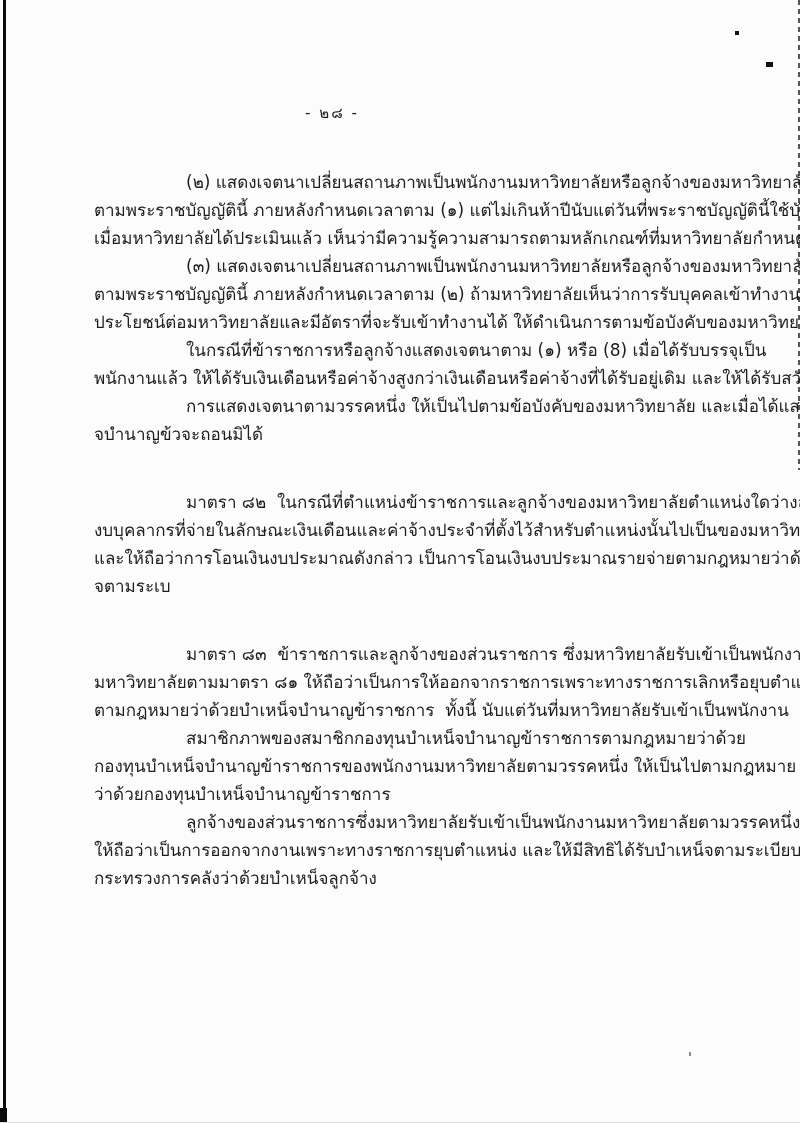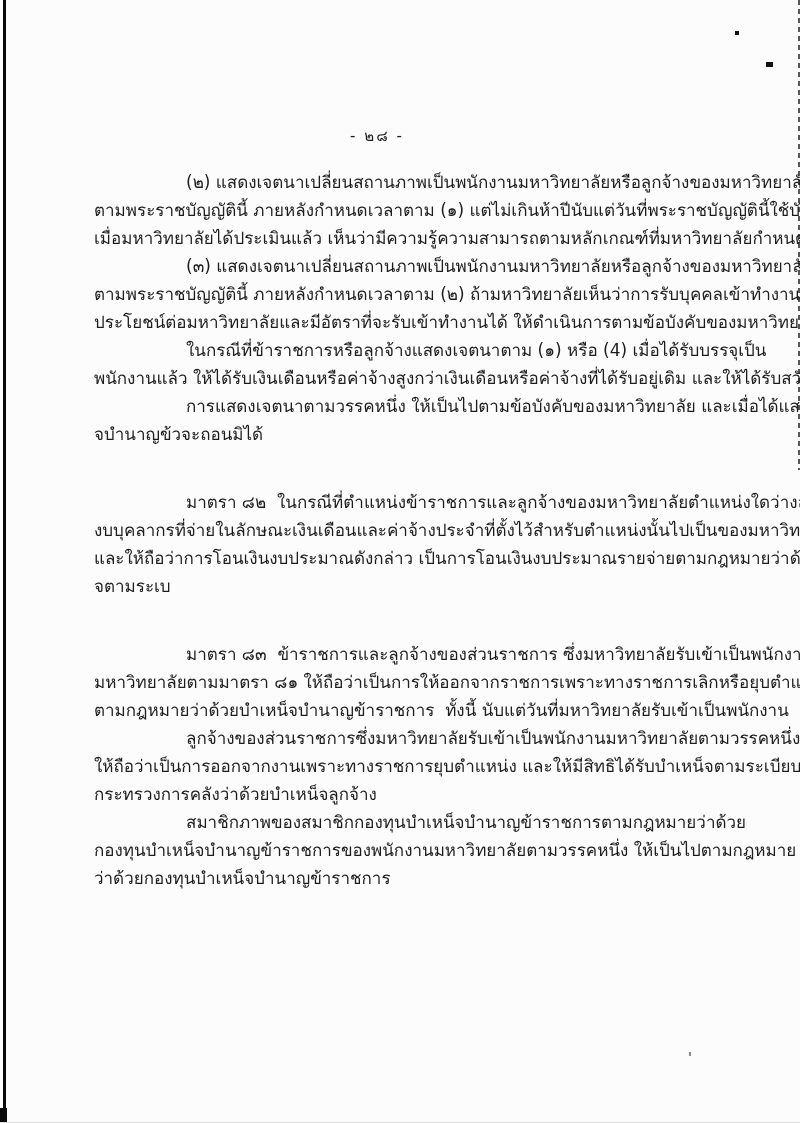--- a/index.html
+++ b/index.html
@@ -9,28 +9,27 @@
   body {
     width: 800px;
     height: 1123px;
     position: relative;
     overflow: hidden;
     background: var(--paper, #fcfcfc);
     font-family: "DejaVu Sans", sans-serif;
   }
   .page-number {
     position: absolute;
-    top: 124px;
+    top: 101px;
     left: 0;
     width: 664px;
     text-align: center;
     font-size: 15px;
     letter-spacing: 2px;
     color: var(--ink, #1d1d1d);
-    padding-left: 45px;
   }
   .text-body {
     position: absolute;
     left: 94px;
     top: 168px;
     width: 660px;
   }
   .paragraph { margin: 0; }
   .paragraph.gap-before { margin-top: 40px; }
   .line {
@@ -106,41 +105,41 @@
       <div class="line indent">(๒) แสดงเจตนาเปลี่ยนสถานภาพเป็นพนักงานมหาวิทยาลัยหรือลูกจ้างของมหาวิทยาลัย</div>
       <div class="line">ตามพระราชบัญญัตินี้ ภายหลังกำหนดเวลาตาม (๑) แต่ไม่เกินห้าปีนับแต่วันที่พระราชบัญญัตินี้ใช้บังคับ</div>
       <div class="line">เมื่อมหาวิทยาลัยได้ประเมินแล้ว เห็นว่ามีความรู้ความสามารถตามหลักเกณฑ์ที่มหาวิทยาลัยกำหนด</div>
     </div>
     <div class="paragraph">
       <div class="line indent">(๓) แสดงเจตนาเปลี่ยนสถานภาพเป็นพนักงานมหาวิทยาลัยหรือลูกจ้างของมหาวิทยาลัย</div>
       <div class="line">ตามพระราชบัญญัตินี้ ภายหลังกำหนดเวลาตาม (๒) ถ้ามหาวิทยาลัยเห็นว่าการรับบุคคลเข้าทำงานจะเป็น</div>
       <div class="line">ประโยชน์ต่อมหาวิทยาลัยและมีอัตราที่จะรับเข้าทำงานได้ ให้ดำเนินการตามข้อบังคับของมหาวิทยาลัย</div>
     </div>
     <div class="paragraph">
-      <div class="line indent">ในกรณีที่ข้าราชการหรือลูกจ้างแสดงเจตนาตาม (๑) หรือ (4) เมื่อได้รับบรรจุเป็น</div>
+      <div class="line indent">ในกรณีที่ข้าราชการหรือลูกจ้างแสดงเจตนาตาม (๑) หรือ (8) เมื่อได้รับบรรจุเป็น</div>
       <div class="line">พนักงานแล้ว ให้ได้รับเงินเดือนหรือค่าจ้างสูงกว่าเงินเดือนหรือค่าจ้างที่ได้รับอยู่เดิม และให้ได้รับสวัสดิการ</div>
     </div>
     <div class="paragraph">
       <div class="line indent">การแสดงเจตนาตามวรรคหนึ่ง ให้เป็นไปตามข้อบังคับของมหาวิทยาลัย และเมื่อได้แสดง</div>
       <div class="line">จบำนาญข้วจะถอนมิได้</div>
     </div>
     <div class="paragraph gap-before">
       <div class="line indent">มาตรา ๘๒  ในกรณีที่ตำแหน่งข้าราชการและลูกจ้างของมหาวิทยาลัยตำแหน่งใดว่างลง</div>
       <div class="line">งบบุคลากรที่จ่ายในลักษณะเงินเดือนและค่าจ้างประจำที่ตั้งไว้สำหรับตำแหน่งนั้นไปเป็นของมหาวิทยาลัย</div>
       <div class="line">และให้ถือว่าการโอนเงินงบประมาณดังกล่าว เป็นการโอนเงินงบประมาณรายจ่ายตามกฎหมายว่าด้วยวิธีการ</div>
       <div class="line">จตามระเบ</div>
     </div>
     <div class="paragraph gap-before">
       <div class="line indent">มาตรา ๘๓  ข้าราชการและลูกจ้างของส่วนราชการ ซึ่งมหาวิทยาลัยรับเข้าเป็นพนักงาน</div>
       <div class="line">มหาวิทยาลัยตามมาตรา ๘๑ ให้ถือว่าเป็นการให้ออกจากราชการเพราะทางราชการเลิกหรือยุบตำแหน่ง</div>
       <div class="line">ตามกฎหมายว่าด้วยบำเหน็จบำนาญข้าราชการ  ทั้งนี้ นับแต่วันที่มหาวิทยาลัยรับเข้าเป็นพนักงาน</div>
     </div>
     <div class="paragraph">
+      <div class="line indent">สมาชิกภาพของสมาชิกกองทุนบำเหน็จบำนาญข้าราชการตามกฎหมายว่าด้วย</div>
+      <div class="line">กองทุนบำเหน็จบำนาญข้าราชการของพนักงานมหาวิทยาลัยตามวรรคหนึ่ง ให้เป็นไปตามกฎหมาย</div>
+      <div class="line">ว่าด้วยกองทุนบำเหน็จบำนาญข้าราชการ</div>
+    </div>
+    <div class="paragraph">
       <div class="line indent">ลูกจ้างของส่วนราชการซึ่งมหาวิทยาลัยรับเข้าเป็นพนักงานมหาวิทยาลัยตามวรรคหนึ่ง</div>
       <div class="line">ให้ถือว่าเป็นการออกจากงานเพราะทางราชการยุบตำแหน่ง และให้มีสิทธิได้รับบำเหน็จตามระเบียบ</div>
       <div class="line">กระทรวงการคลังว่าด้วยบำเหน็จลูกจ้าง</div>
     </div>
-    <div class="paragraph">
-      <div class="line indent">สมาชิกภาพของสมาชิกกองทุนบำเหน็จบำนาญข้าราชการตามกฎหมายว่าด้วย</div>
-      <div class="line">กองทุนบำเหน็จบำนาญข้าราชการของพนักงานมหาวิทยาลัยตามวรรคหนึ่ง ให้เป็นไปตามกฎหมาย</div>
-      <div class="line">ว่าด้วยกองทุนบำเหน็จบำนาญข้าราชการ</div>
-    </div>
   </div>
 
 </body></html>

